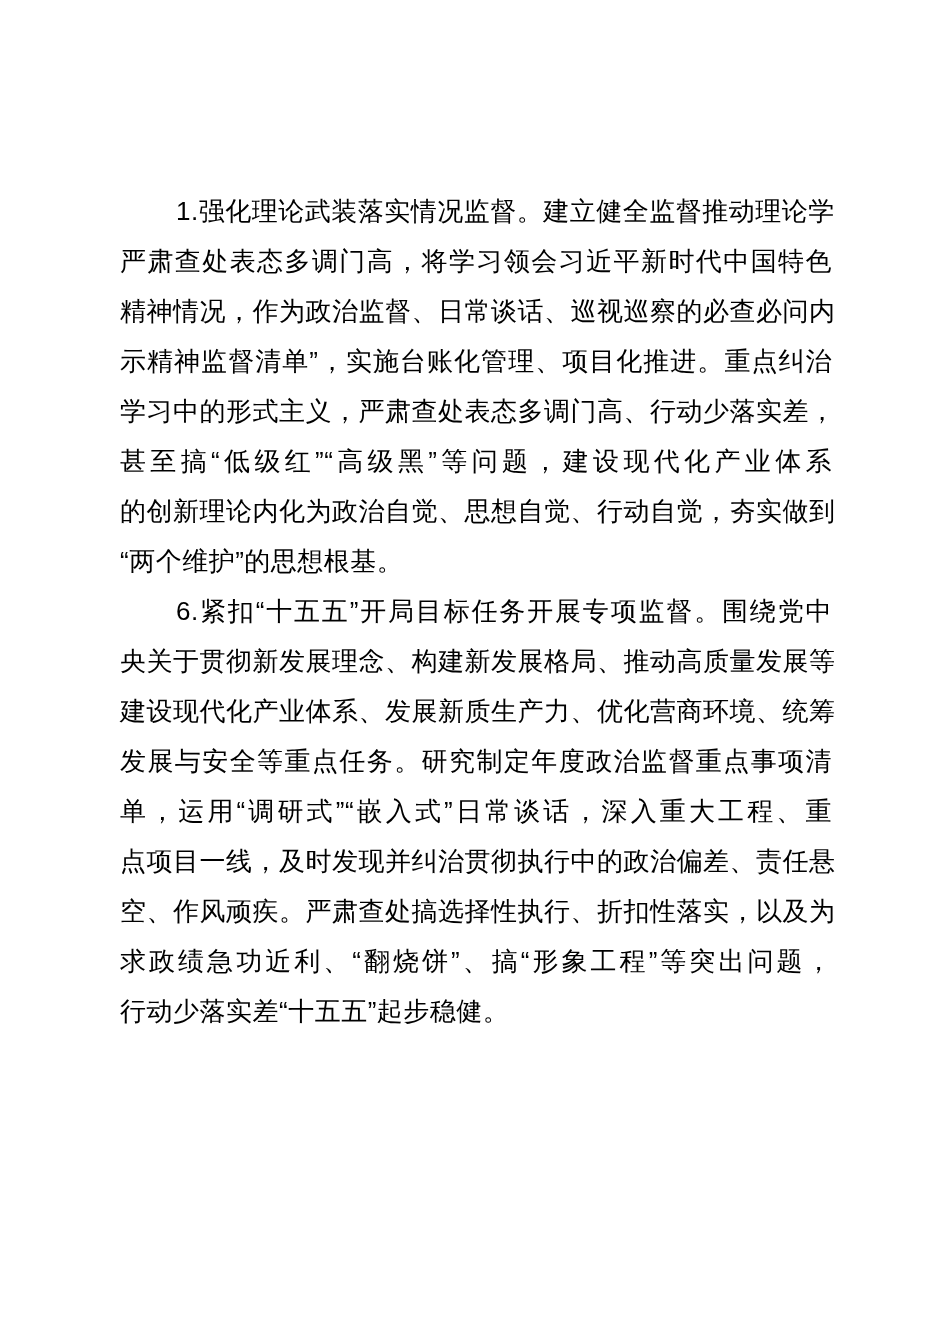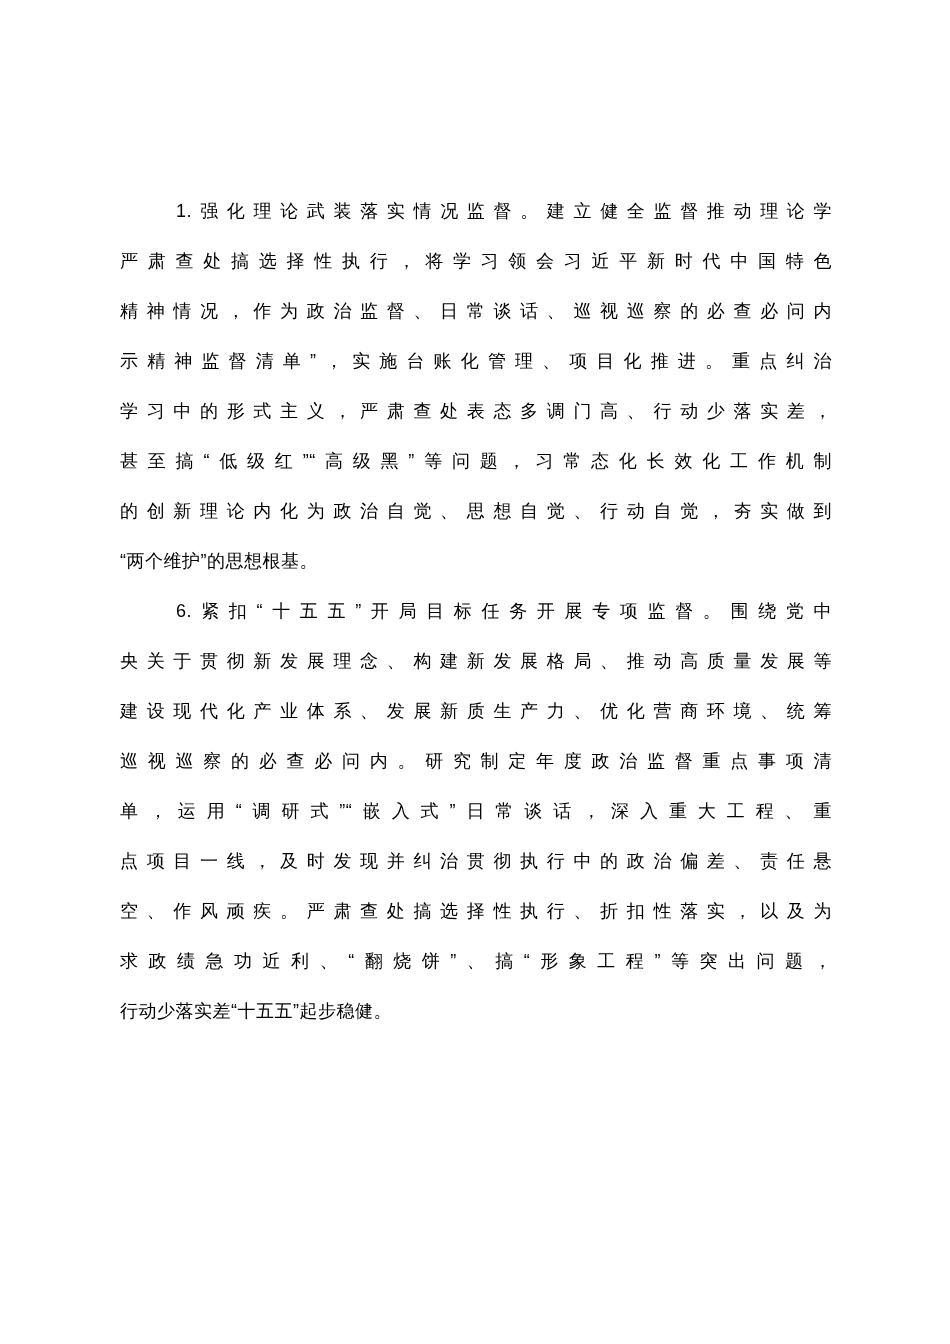--- a/index.html
+++ b/index.html
@@ -22,21 +22,21 @@
     top: 186px;
     width: 712px;
   }
   .para {
     margin: 0;
     padding: 0;
   }
   .line {
     height: 50px;
     line-height: 50px;
-    font-size: 18px;
+    font-size: 26px;
     color: #000000;
     text-align: justify;
     text-align-last: justify;
     white-space: nowrap;
     letter-spacing: 0.5px;
   }
   .line.indent {
     text-indent: 56px;
   }
   .line.last {
@@ -45,34 +45,34 @@
   }
 </style>
 </head>
 <body>
 
 <div class="page">
   <div class="text-block">
 
     <div class="para">
       <div class="line indent">1.强化理论武装落实情况监督。建立健全监督推动理论学</div>
-      <div class="line">严肃查处搞选择性执行，将学习领会习近平新时代中国特色</div>
+      <div class="line">严肃查处表态多调门高，将学习领会习近平新时代中国特色</div>
       <div class="line">精神情况，作为政治监督、日常谈话、巡视巡察的必查必问内</div>
       <div class="line">示精神监督清单”，实施台账化管理、项目化推进。重点纠治</div>
       <div class="line">学习中的形式主义，严肃查处表态多调门高、行动少落实差，</div>
-      <div class="line">甚至搞“低级红”“高级黑”等问题，习常态化长效化工作机制</div>
+      <div class="line">甚至搞“低级红”“高级黑”等问题，建设现代化产业体系</div>
       <div class="line">的创新理论内化为政治自觉、思想自觉、行动自觉，夯实做到</div>
       <div class="line last">“两个维护”的思想根基。</div>
     </div>
 
     <div class="para">
       <div class="line indent">6.紧扣“十五五”开局目标任务开展专项监督。围绕党中</div>
       <div class="line">央关于贯彻新发展理念、构建新发展格局、推动高质量发展等</div>
       <div class="line">建设现代化产业体系、发展新质生产力、优化营商环境、统筹</div>
-      <div class="line">巡视巡察的必查必问内。研究制定年度政治监督重点事项清</div>
+      <div class="line">发展与安全等重点任务。研究制定年度政治监督重点事项清</div>
       <div class="line">单，运用“调研式”“嵌入式”日常谈话，深入重大工程、重</div>
       <div class="line">点项目一线，及时发现并纠治贯彻执行中的政治偏差、责任悬</div>
       <div class="line">空、作风顽疾。严肃查处搞选择性执行、折扣性落实，以及为</div>
       <div class="line">求政绩急功近利、“翻烧饼”、搞“形象工程”等突出问题，</div>
       <div class="line last">行动少落实差“十五五”起步稳健。</div>
     </div>
 
   </div>
 </div>
 

